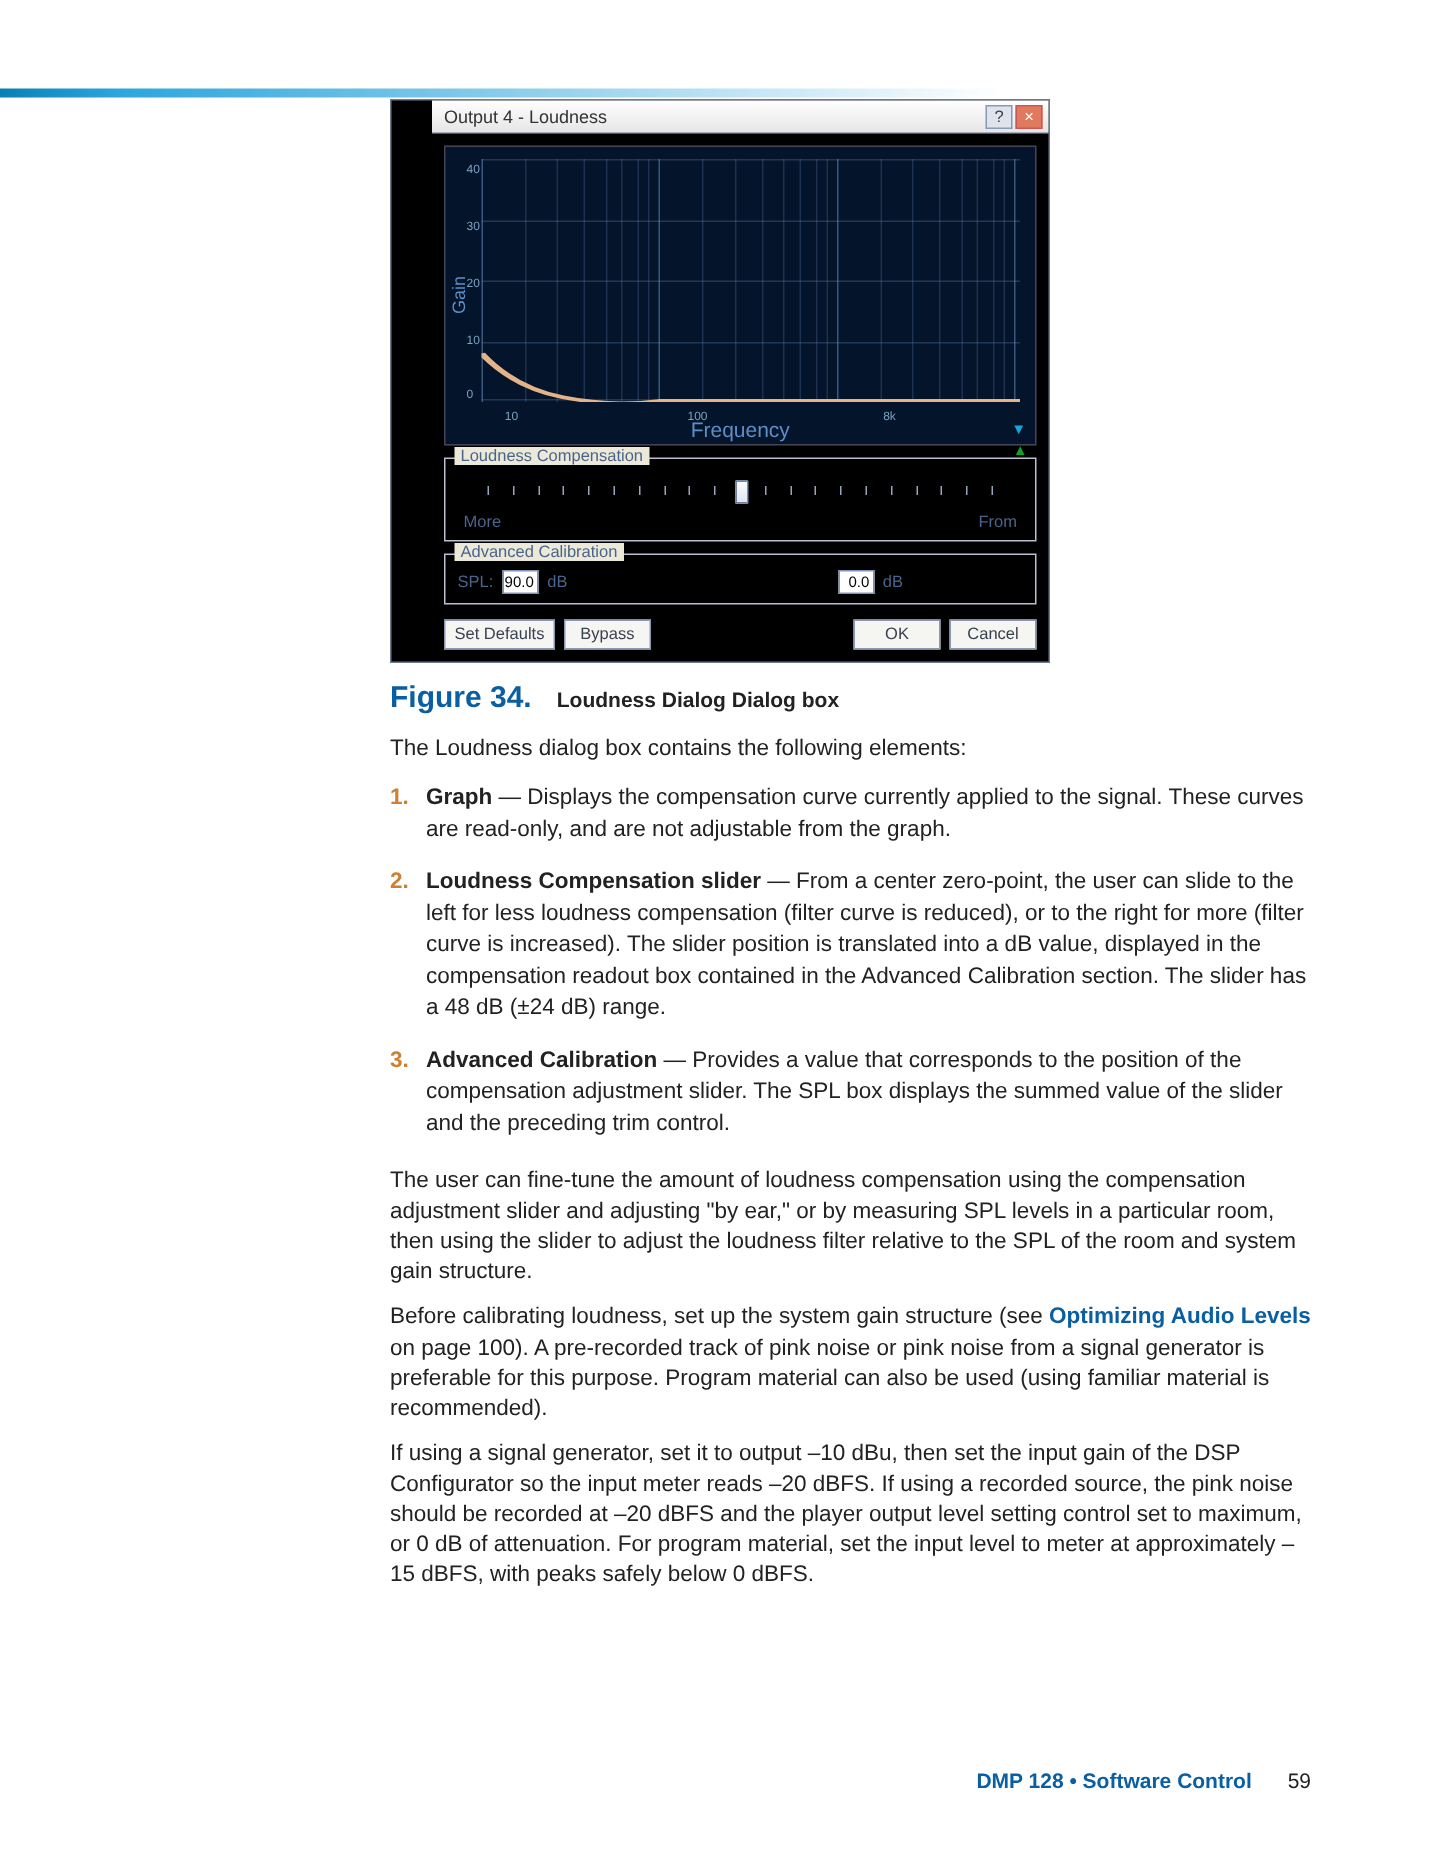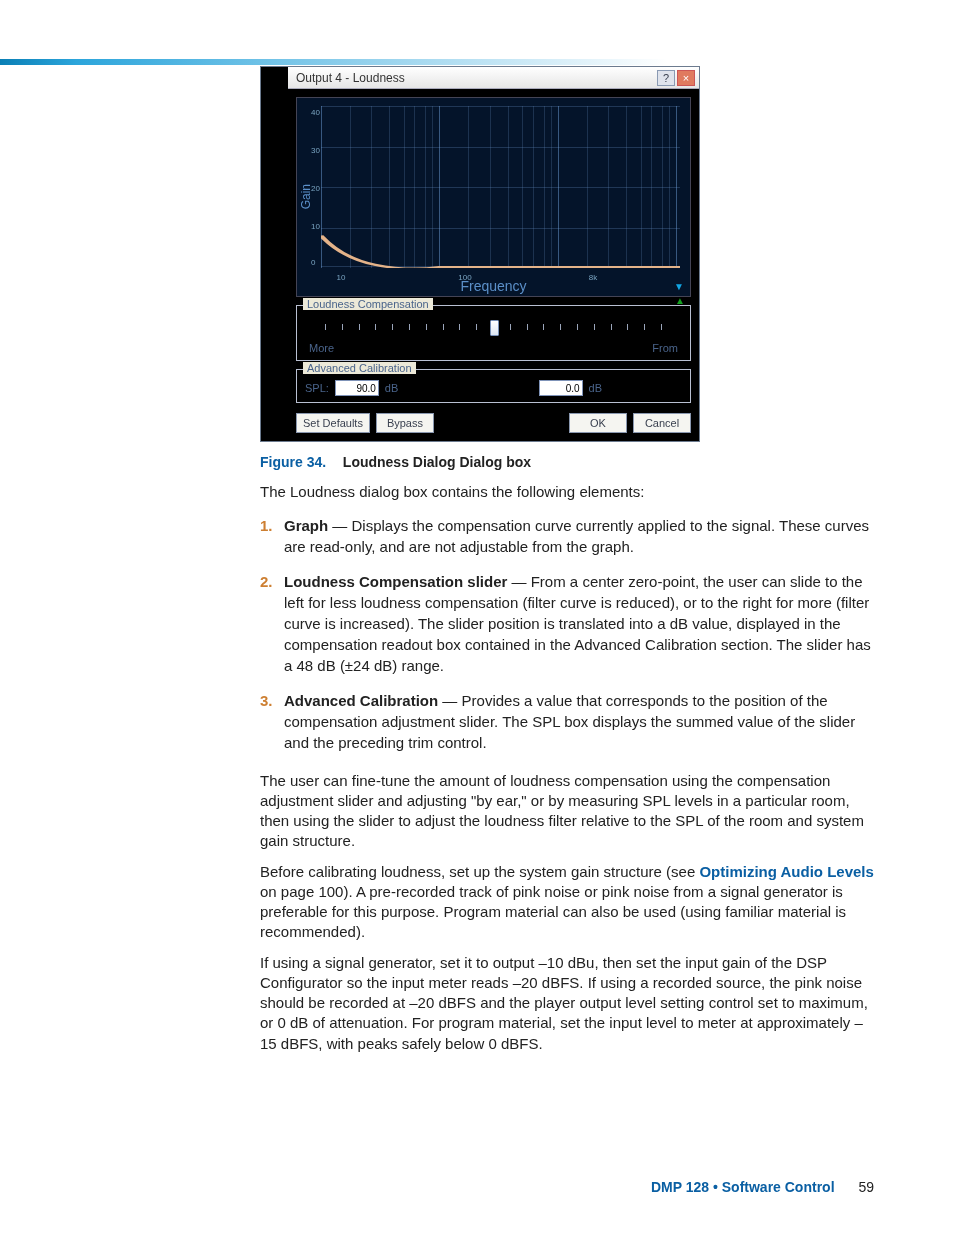--- a/index.html
+++ b/index.html
@@ -1,21 +1,21 @@
 <!DOCTYPE html>
 <html><head>
 <meta charset="utf-8">
 <style>
   * { box-sizing: border-box; margin: 0; padding: 0; }
   body { font-family: Arial, Helvetica, sans-serif; background: #fff; color: #222; width: 954px; margin: 0 auto; }
   .page { padding: 60px 80px 40px 80px; position: relative; min-height: 1235px; }
   .topbar { position: absolute; top: 59px; left: 0; right: 0; height: 6px; background: linear-gradient(90deg, #0a7fb5 0%, #2ca5db 8%, rgba(44,165,219,0) 70%); }
   .content { margin-left: 180px; }
   p { font-size: 15px; line-height: 1.35; margin-bottom: 10px; }
-  .figlabel { color: #0a5fa3; font-weight: bold; font-size: 14px; margin-top: 14px; margin-bottom: 6px; display: inline; }
+  .figlabel { color: #0a5fa3; font-weight: bold; font-size: 20px; margin-top: 14px; margin-bottom: 6px; display: inline; }
   .figtitle { font-weight: bold; font-size: 14px; }
   .ol { margin: 12px 0 18px 0; }
   .ol-item { display: flex; margin-bottom: 14px; font-size: 15px; line-height: 1.4; }
   .ol-num { color: #cd7f32; font-weight: bold; width: 24px; flex-shrink: 0; }
   .ol-body { }
   .ol-term { font-weight: bold; }
   .h3 { color: #0a5fa3; font-weight: bold; font-size: 16px; margin: 18px 0 10px 0; }
   .link { color: #0a5fa3; font-weight: bold; }
   .footer { position: absolute; bottom: 40px; right: 80px; font-size: 14px; }
   .footer-main { color: #0a5fa3; font-weight: bold; }
@@ -42,21 +42,21 @@
   .chev { position: absolute; right: 6px; bottom: 4px; color: #12a6e4; font-size: 10px; }
   .chev2 { position: absolute; right: 6px; top: 206px; color: #14a020; font-size: 10px; }
   .section { border: 1px solid #b9c0d2; margin-top: 8px; padding: 10px 8px 6px 8px; position: relative; }
   .section-label { position: absolute; top: -8px; left: 6px; background: #ece9d8; padding: 0 4px; color: #4a648b; font-size: 11px; }
   .slider-track { height: 18px; position: relative; margin: 6px 20px 2px 20px; }
   .tick-row { position: absolute; top: 2px; left: 0; right: 0; height: 6px; display: flex; justify-content: space-between; }
   .tick-row span { width: 1px; height: 6px; background: #9aa5ba; }
   .thumb { position: absolute; top: -2px; left: 49%; width: 9px; height: 16px; background: linear-gradient(180deg,#fff,#dde6f3); border: 1px solid #7790b8; border-radius: 1px; }
   .slider-labels { display: flex; justify-content: space-between; font-size: 11px; color: #4a648b; margin: 0 4px; }
   .adv-row { display: flex; align-items: center; gap: 6px; font-size: 11px; color: #4a648b; }
-  .txt-in { width: 44px; height: 16px; border: 1px solid #7f93b8; background: #fff; font-size: 10px; text-align: right; padding-right: 2px; }
+  .txt-in { width: 24px; height: 16px; border: 1px solid #7f93b8; background: #fff; font-size: 10px; text-align: right; padding-right: 2px; }
   .btn-row { display: flex; justify-content: space-between; margin-top: 10px; gap: 28px; }
   .btn-row-left, .btn-row-right { display: flex; gap: 6px; }
   .wbtn { min-width: 58px; height: 20px; border: 1px solid #8a98b0; background: #f5f5f1; font-size: 11px; display: flex; align-items: center; justify-content: center; padding: 0 6px; }
 </style>
 </head>
 <body>
 
 <div class="page">
   <div class="topbar"></div>
   <div class="content">

